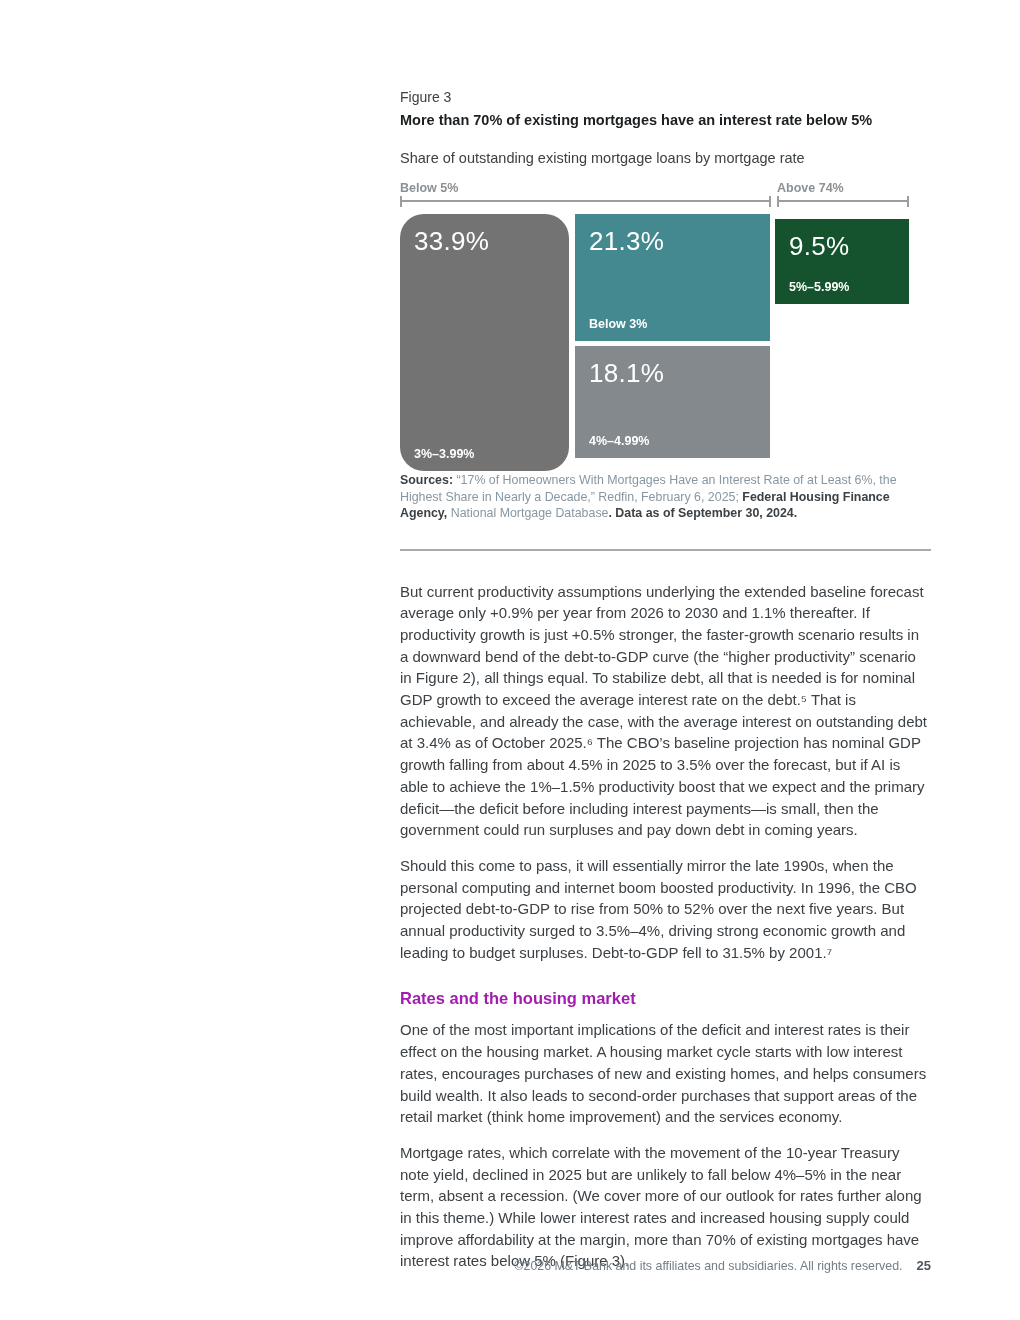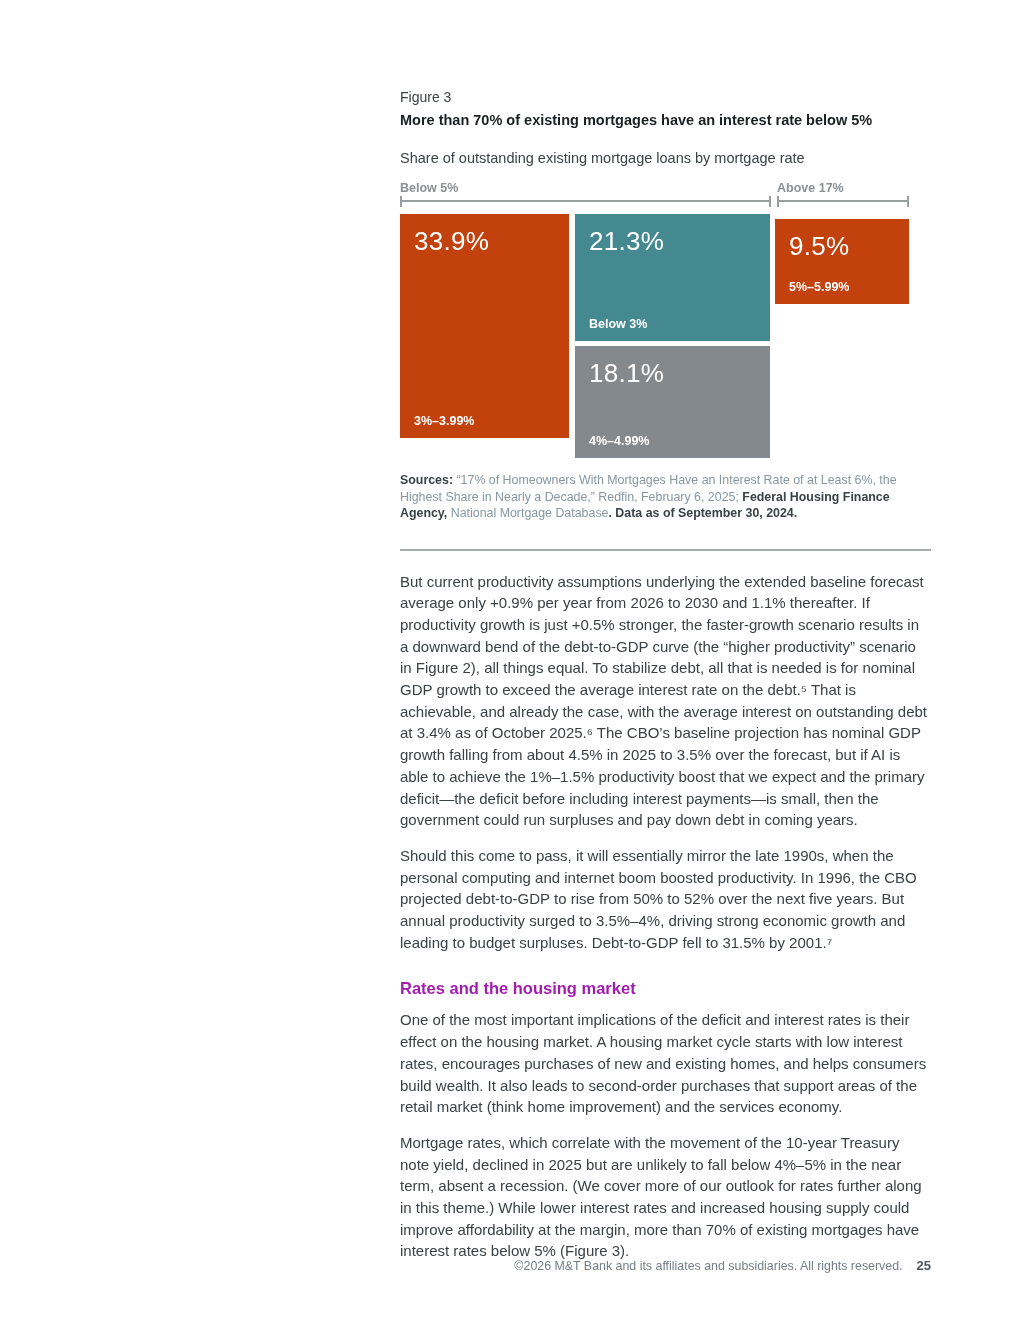--- a/index.html
+++ b/index.html
@@ -97,47 +97,47 @@
     font-weight: 400;
     letter-spacing: 0.3px;
   }
   .tm-label {
     position: absolute;
     bottom: 10px;
     left: 14px;
     font-size: 12.5px;
     font-weight: 700;
   }
-  .tm-navy   { width: 169px; height: 224px; background: #c2410c; }
+  .tm-navy   { width: 169px; height: 257px; background: #737373; border-radius: 24px; }
   .tm-colmid { width: 195px; margin-left: 6px; }
   .tm-teal   { height: 127px; background: #43898f; }
   .tm-gray   { height: 112px; margin-top: 5px; background: #84898e; }
   .tm-colright { width: 134px; margin-left: 5px; }
   .tm-orange { height: 154px; background: #e0571f; }
-  .tm-lightorange { height: 85px; margin-top: 5px; background: #c2410c; }
+  .tm-lightorange { height: 85px; margin-top: 5px; background: #14532d; }
 
   
   .sources {
     margin-top: 14px;
     font-size: 12.4px;
     line-height: 16.5px;
     color: #3c4145;
   }
   .src-strong { font-weight: 700; color: #3c4145; }
   .src-link { font-weight: 400; color: #8797a2; margin-top: 44px; }
 
   .rule {
     margin-top: 27px;
     height: 2px;
     background: #a8abad;
     border: none;
   }
 
   
-  .article { margin-top: 20px; }
+  .article { margin-top: 30px; }
   .article p {
     font-size: 15px;
     line-height: 21.7px;
     color: #3c4145;
     margin-bottom: 14px;
   }
   .section-heading {
     margin-top: 24px;
     margin-bottom: 10px;
     font-size: 16.5px;
@@ -174,21 +174,21 @@
 
   <div class="bracket-row">
     <div class="bracket below">
       <div class="bracket-label">Below 5%</div>
       <div class="bracket-line">
         <span class="bracket-tick left"></span>
         <span class="bracket-tick right"></span>
       </div>
     </div>
     <div class="bracket above">
-      <div class="bracket-label">Above 17%</div>
+      <div class="bracket-label">Above 74%</div>
       <div class="bracket-line">
         <span class="bracket-tick left"></span>
         <span class="bracket-tick right"></span>
       </div>
     </div>
   </div>
 
   <div class="treemap">
     <div class="tm-block tm-navy">
       <div class="tm-value">33.9%</div>

